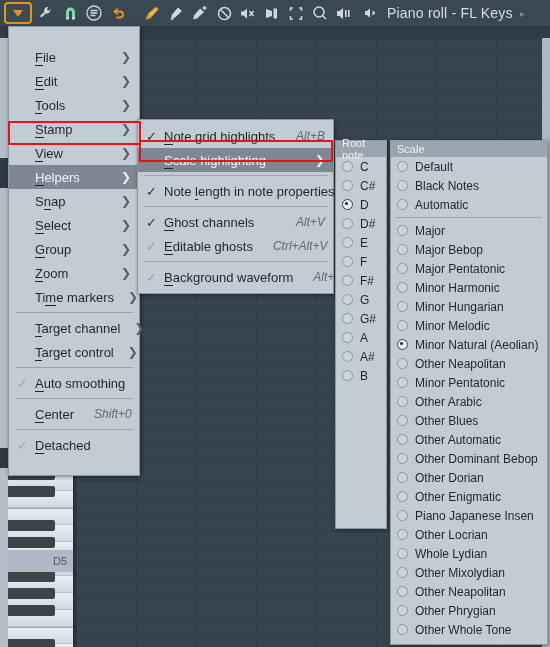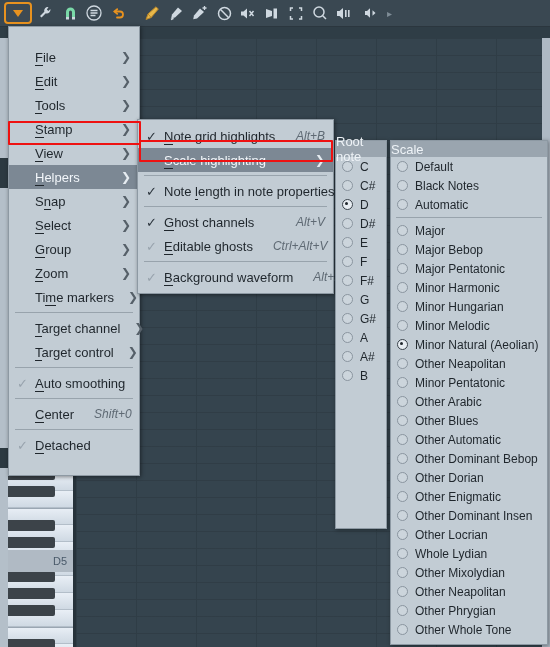--- a/index.html
+++ b/index.html
@@ -137,21 +137,21 @@
     background:#c2ccd4;border:1px solid #8d99a3;box-sizing:border-box;
     box-shadow:1px 1px 4px rgba(0,0,0,.4);z-index:50;
   }
   #panel-scale{
     position:absolute;left:390px;top:140px;width:158px;height:505px;
     background:#c2ccd4;border:1px solid #8d99a3;box-sizing:border-box;
     box-shadow:1px 1px 4px rgba(0,0,0,.4);z-index:50;
   }
   .phead{
     height:16px;background:#9aa5af;color:#eef3f7;
-    font-size:13px;display:flex;align-items:center;
+    font-size:11px;display:flex;align-items:center;padding-left:6px;
     box-sizing:border-box;
   }
   .ri{
     height:19px;display:flex;align-items:center;
     font-size:12px;color:#1f262c;padding-left:6px;
     box-sizing:border-box;white-space:nowrap;cursor:default;
   }
   .radio{
     width:9px;height:9px;border-radius:50%;
     border:1px solid #8a959f;background:#ccd5dc;
@@ -334,20 +334,21 @@
       <rect x="13" y="4" width="1.6" height="7" fill="#cfd8e0"></rect>
     </svg>
   </div>
   <div id="title-area">
     <span class="tb-ic" style="width:18px;margin:0;">
       <svg width="17" height="14" viewBox="0 0 17 14">
         <path d="M2 5h2L7 2.3v9.4L4 9H2z" fill="#cfd8e0"></path>
         <path d="M9.5 4.2 12.5 7l-3 2.8z" fill="#cfd8e0"></path>
       </svg>
     </span>
+    <span id="piano-roll-title">Piano roll - FL Keys</span>
     <span id="title-arrow">▸</span>
   </div>
 </div>
 
 <div class="menu" id="menu-main">
     <div class="mi">
       <span class="lbl"><u>F</u>ile</span>
       <span class="arrow">❯</span>
     </div>
     <div class="mi">
@@ -575,21 +576,21 @@
       <div class="ri">
         <span class="radio"></span>
         <span>Other Dorian</span>
       </div>
       <div class="ri">
         <span class="radio"></span>
         <span>Other Enigmatic</span>
       </div>
       <div class="ri">
         <span class="radio"></span>
-        <span>Other Dominant Insen</span>
+        <span>Piano Japanese Insen</span>
       </div>
       <div class="ri">
         <span class="radio"></span>
         <span>Other Locrian</span>
       </div>
       <div class="ri">
         <span class="radio"></span>
         <span>Whole Lydian</span>
       </div>
       <div class="ri">

